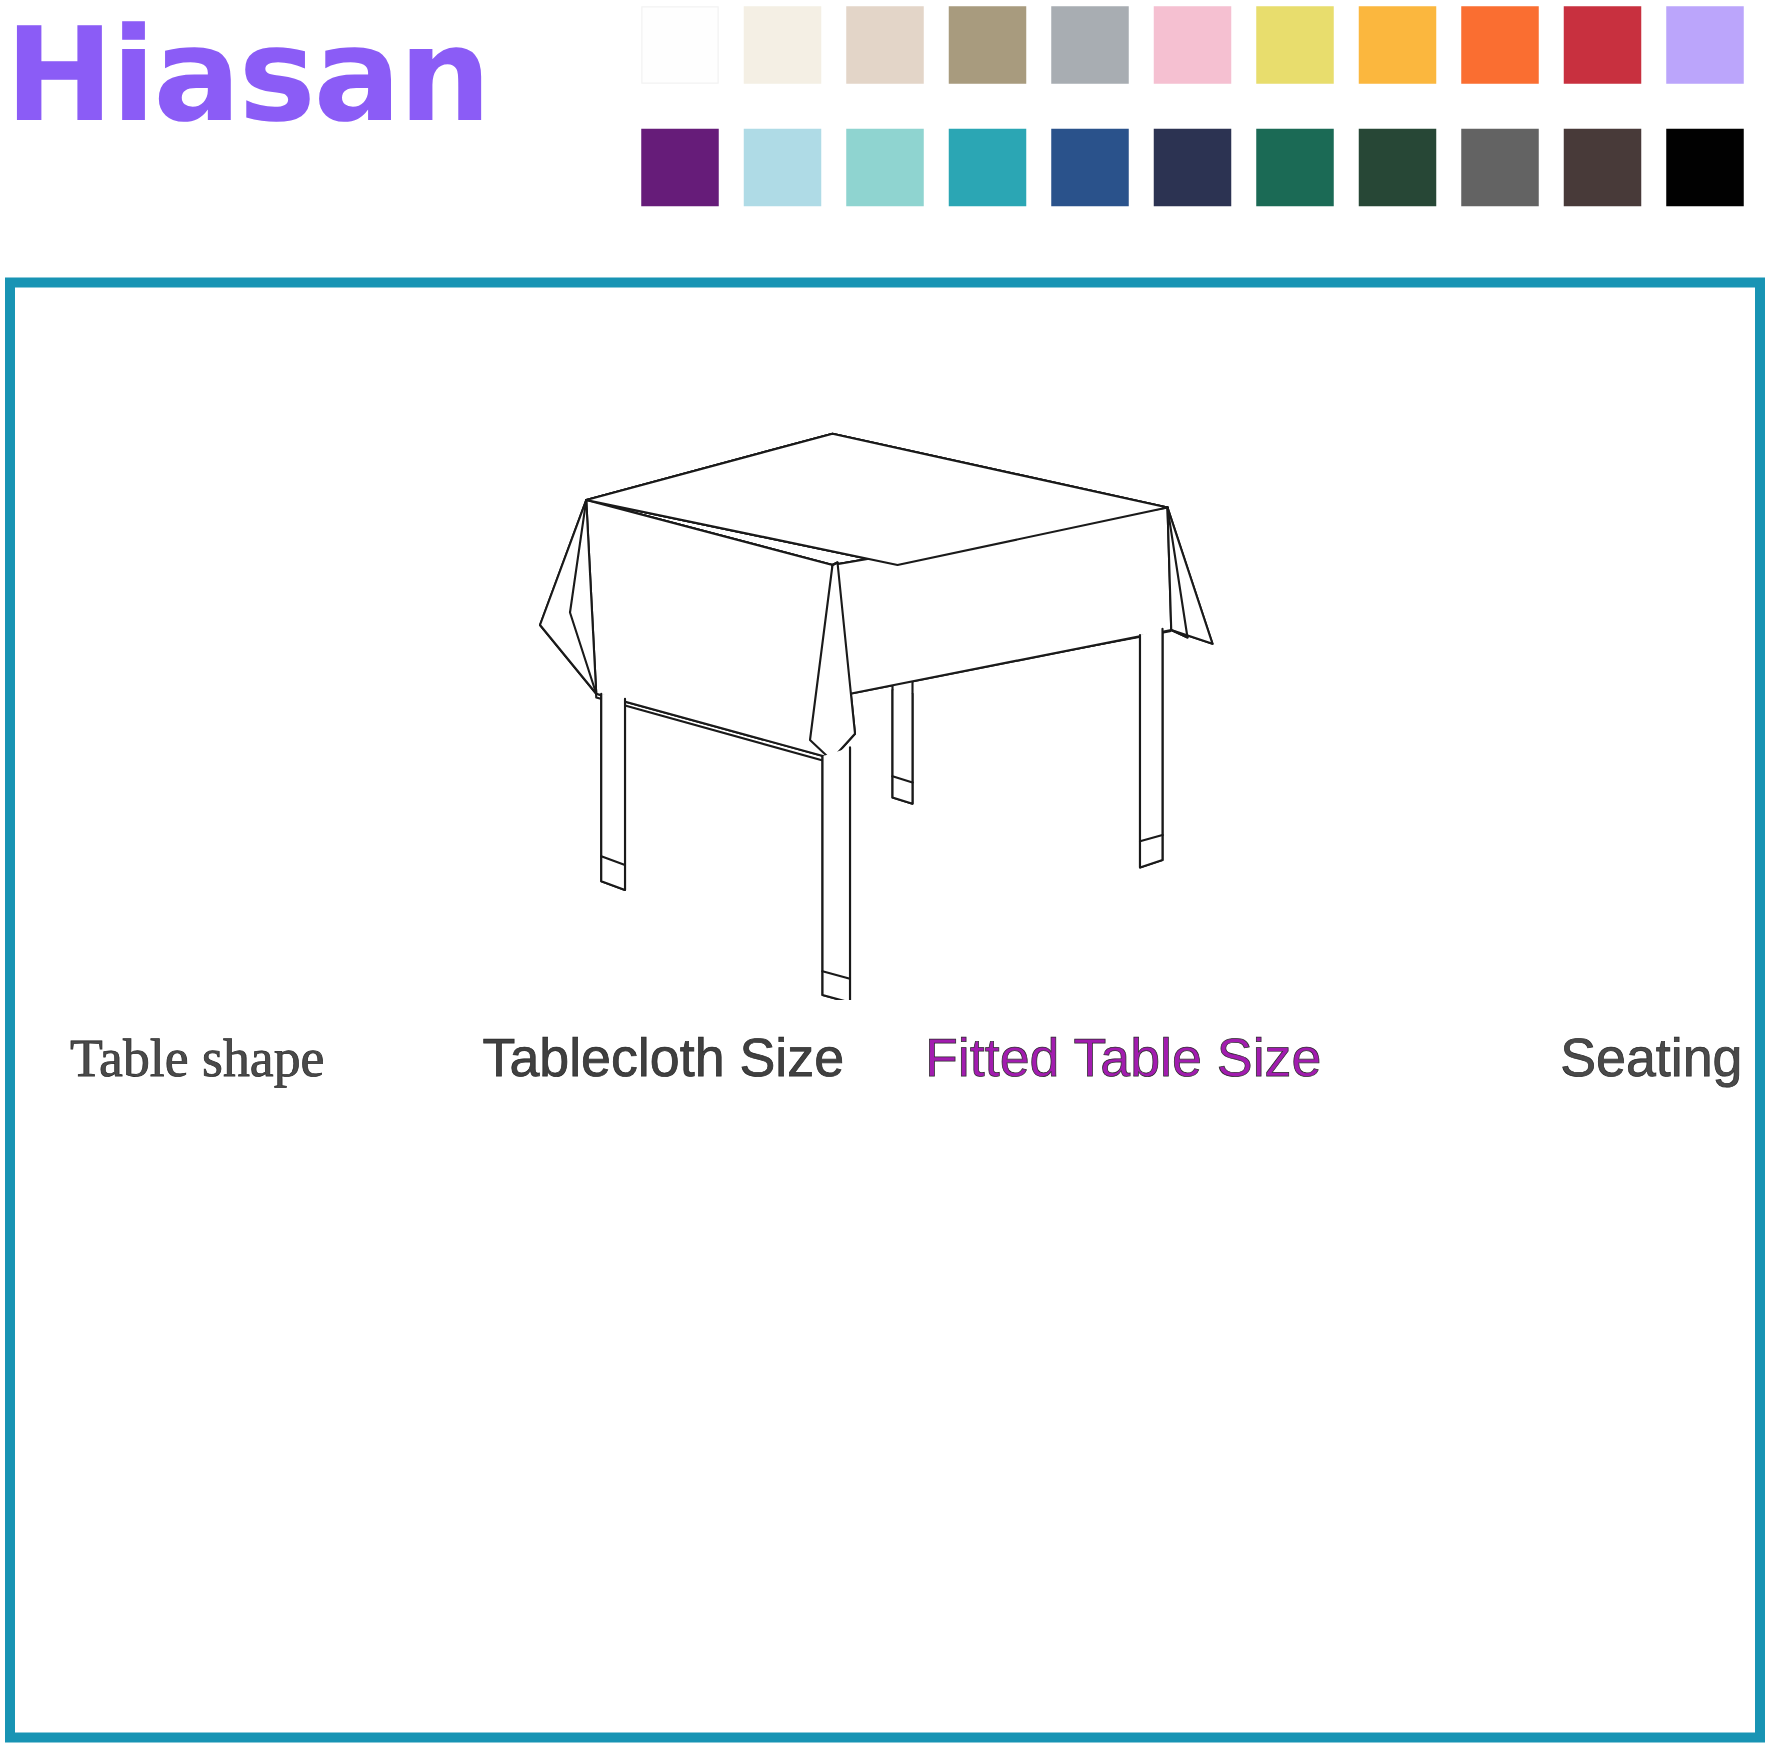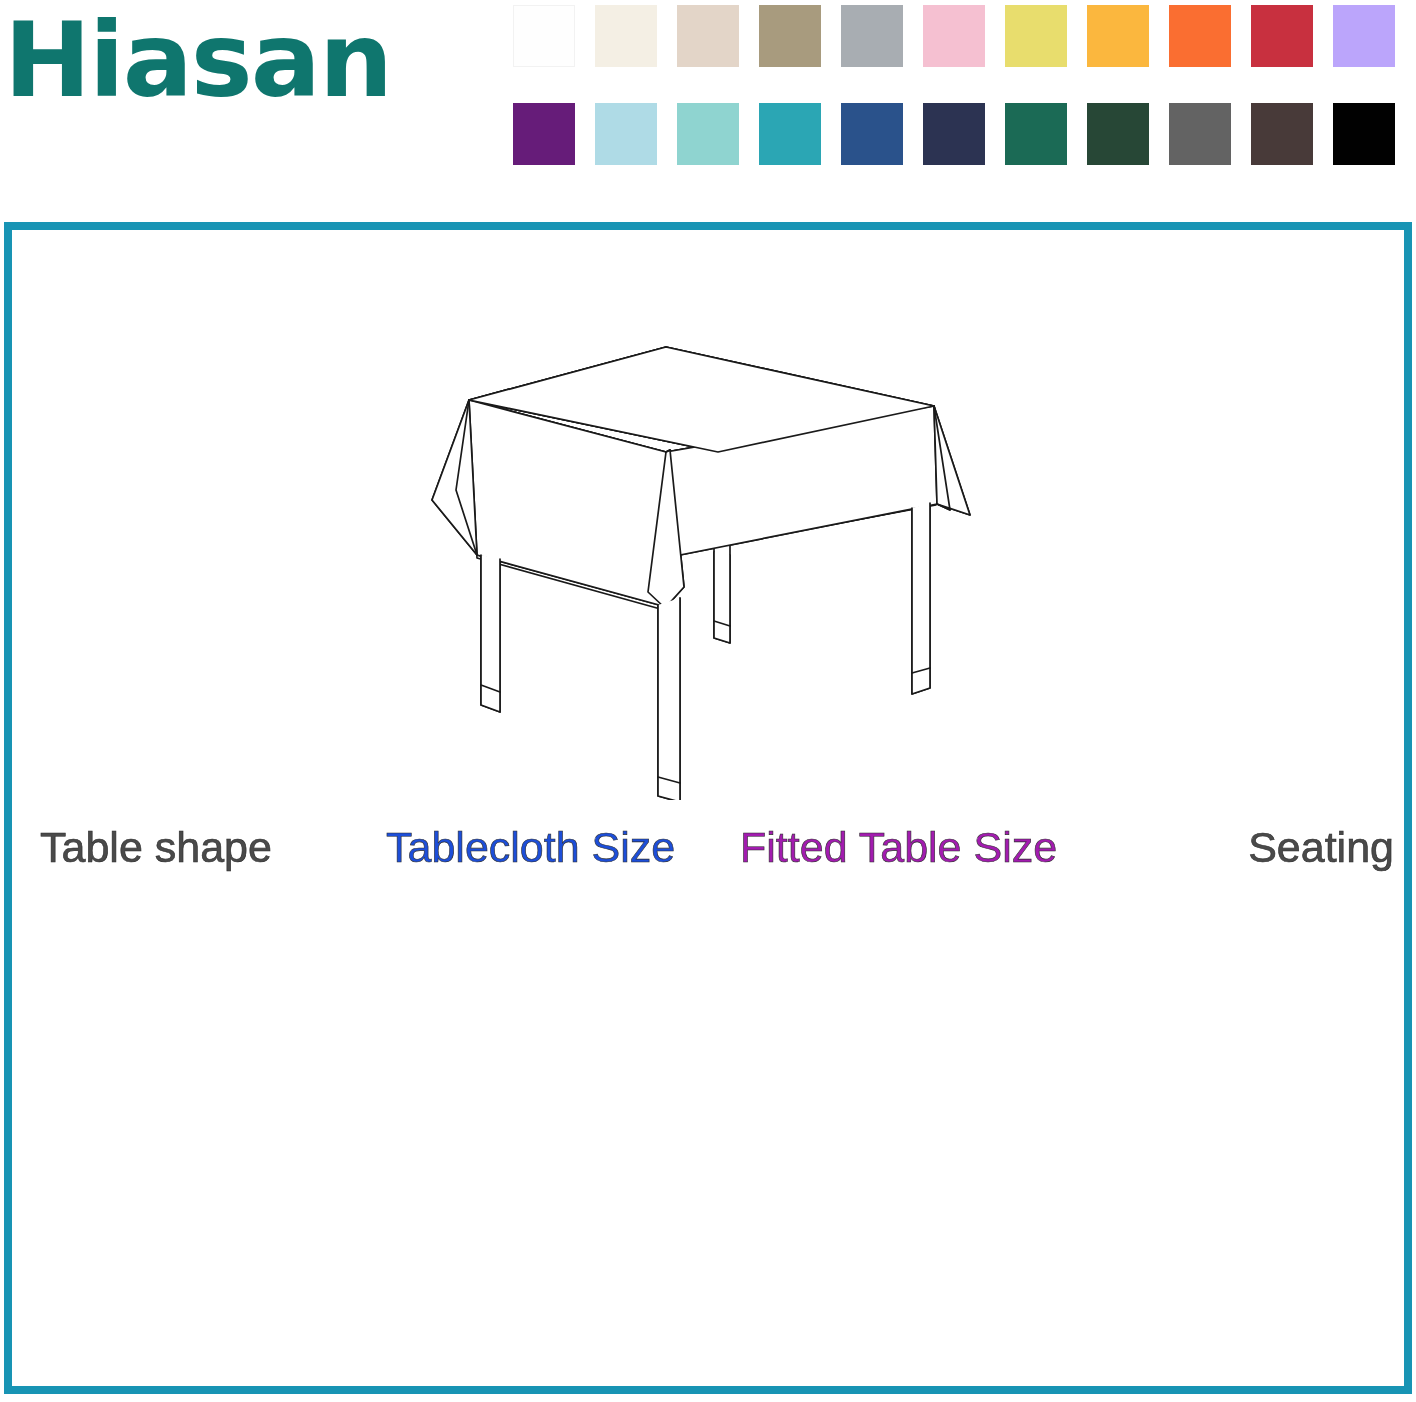--- a/index.html
+++ b/index.html
@@ -23,21 +23,21 @@
     height: 200px;
   }
   #brand-logo {
     position: absolute;
     left: 4px;
     top: 8px;
     font-family: "DejaVu Sans", sans-serif;
     font-weight: bold;
     font-size: 104px;
     letter-spacing: -2px;
-    color: #0f766e;
+    color: #8b5cf6;
     line-height: 1;
     white-space: nowrap;
   }
   #swatch-grid {
     position: absolute;
     left: 513px;
     top: 5px;
     width: 890px;
   }
   .swatch-row {
@@ -86,21 +86,21 @@
   .chart-head-cell {
     position: absolute;
     font-family: "Liberation Sans", sans-serif;
     font-weight: normal;
     font-size: 43px;
     color: #4a4a4a;
     -webkit-text-stroke: 0.6px #2c2c2c;
     white-space: nowrap;
     bottom: 0;
   }
-  #head-shape    { left: 12px; }
+  #head-shape    { left: 28px; font-family: Liberation Serif, serif; }
   #head-cloth    { left: 358px; }
   #head-fitted   { left: 712px; }
   #head-seating  { right: 10px; }
 </style>
 </head>
 <body>
 
 <div id="header">
 
   <div id="brand-logo">Hiasan</div>
@@ -191,20 +191,20 @@
 
         <path d="M248 112 L252 110"></path>
       </g>
     </svg>
   </div>
 
   <div id="size-chart">
 
     <div id="chart-header">
       <div class="chart-head-cell" id="head-shape" style="color: rgb(74, 74, 74);">Table shape</div>
-      <div class="chart-head-cell" id="head-cloth" style="color: #1d4ed8;">Tablecloth Size</div>
+      <div class="chart-head-cell" id="head-cloth" style="color: #404040;">Tablecloth Size</div>
       <div class="chart-head-cell" id="head-fitted" style="color: #a21caf;">Fitted Table Size</div>
       <div class="chart-head-cell" id="head-seating" style="color: rgb(74, 74, 74);">Seating</div>
     </div>
 
   </div>
 
 </div>
 
 </body></html>

